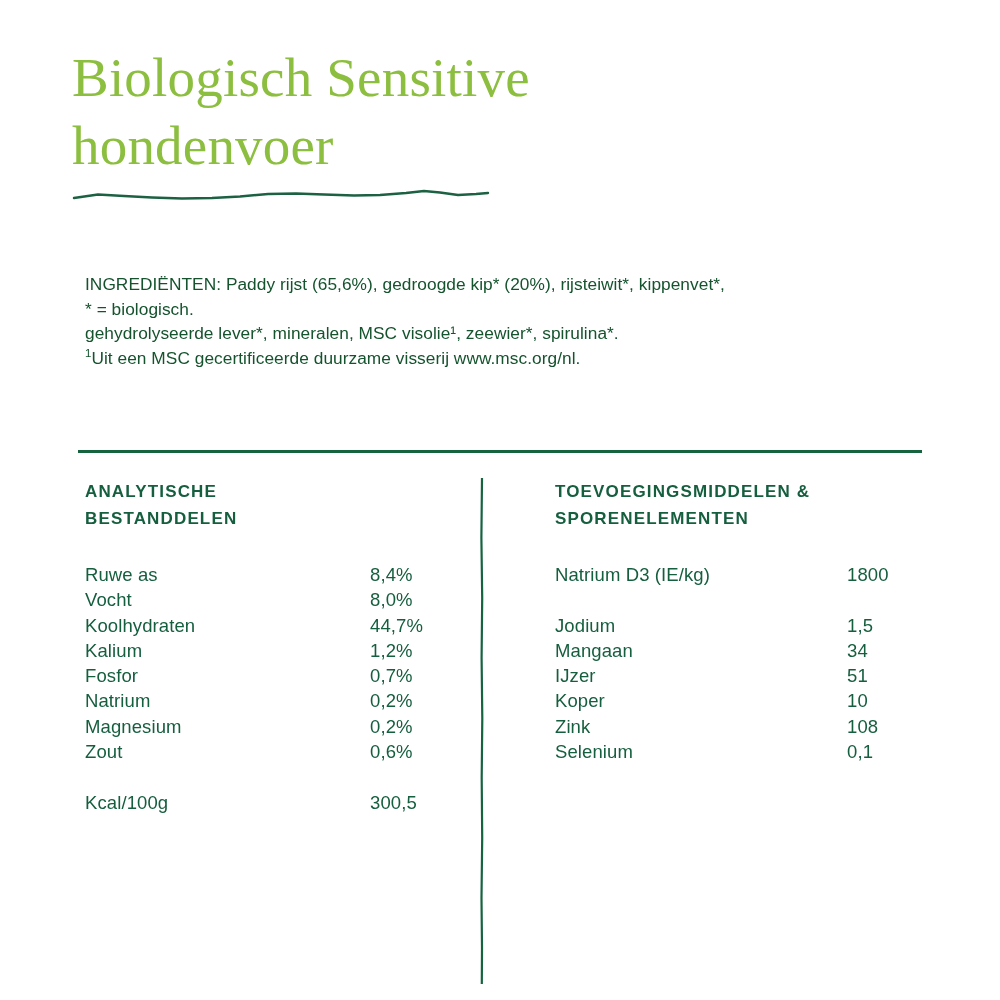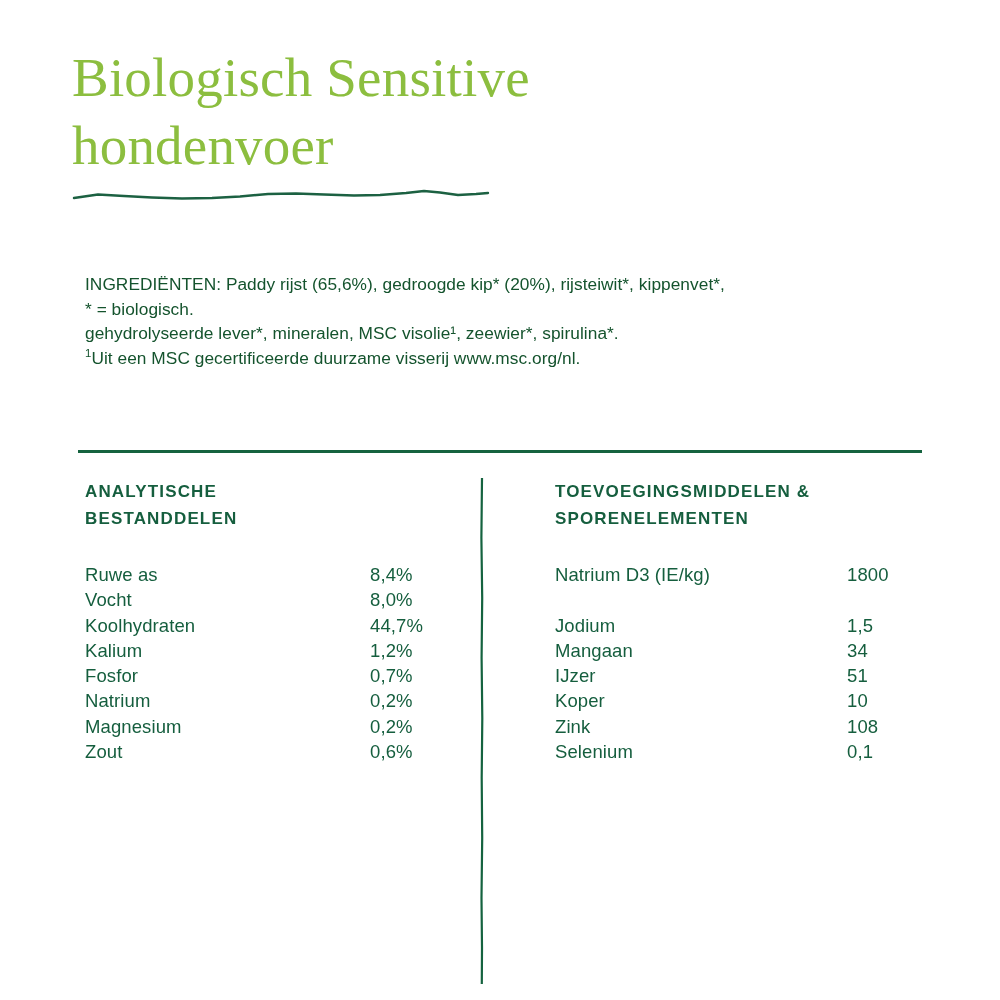--- a/index.html
+++ b/index.html
@@ -162,20 +162,21 @@
     <div class="rows">
         <div class="row"><span class="label">Ruwe as</span><span class="value">8,4%</span></div>
         <div class="row"><span class="label">Vocht</span><span class="value">8,0%</span></div>
         <div class="row"><span class="label">Koolhydraten</span><span class="value">44,7%</span></div>
         <div class="row"><span class="label">Kalium</span><span class="value">1,2%</span></div>
         <div class="row"><span class="label">Fosfor</span><span class="value">0,7%</span></div>
         <div class="row"><span class="label">Natrium</span><span class="value">0,2%</span></div>
         <div class="row"><span class="label">Magnesium</span><span class="value">0,2%</span></div>
         <div class="row"><span class="label">Zout</span><span class="value">0,6%</span></div>
         <div class="row spacer"></div>
+        <div class="row"><span class="label">Kcal/100g</span><span class="value">300,5</span></div>
       </div>
   </div>
 
   <div class="col col-right">
     <div class="col-head">TOEVOEGINGSMIDDELEN &amp;
 SPORENELEMENTEN</div>
     <div class="rows">
         <div class="row"><span class="label">Natrium D3 (IE/kg)</span><span class="value">1800</span></div>
         <div class="row spacer"></div>
         <div class="row"><span class="label">Jodium</span><span class="value">1,5</span></div>

